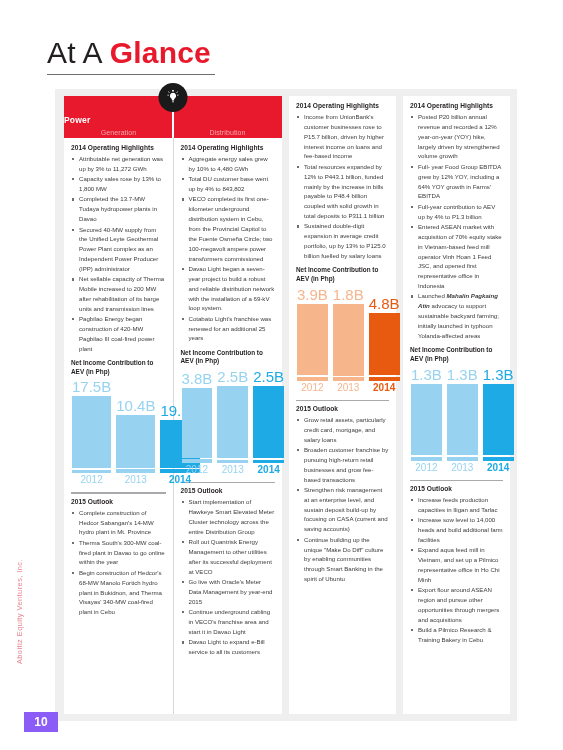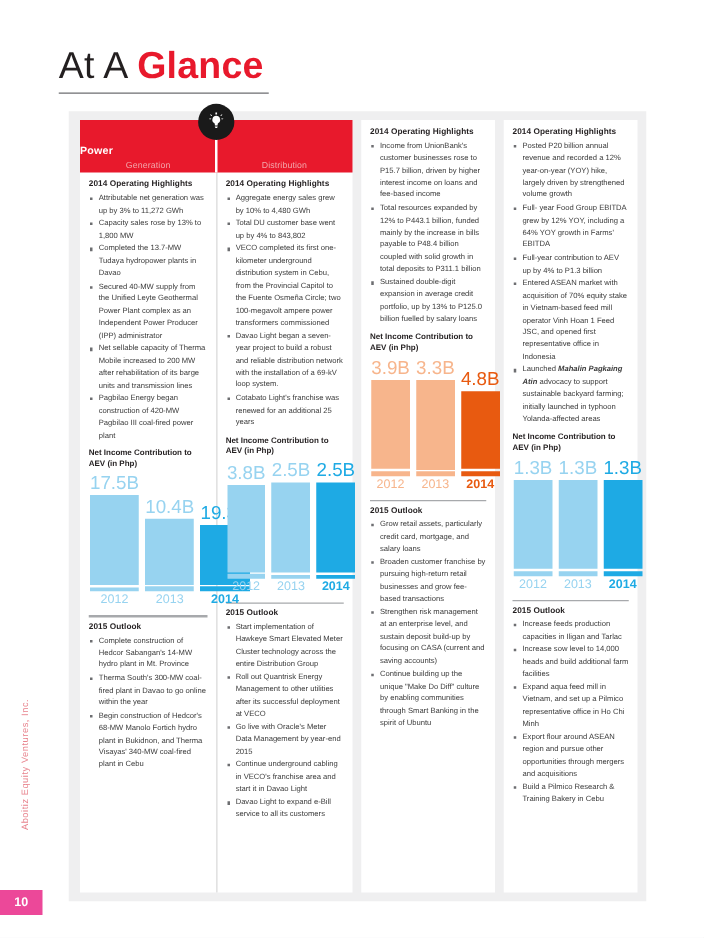--- a/index.html
+++ b/index.html
@@ -243,27 +243,27 @@
   .brand span {
     writing-mode: vertical-rl;
     transform: rotate(180deg);
     font-size: 7.4px;
     color: #e8838d;
     letter-spacing: .45px;
     white-space: nowrap;
   }
   .page-num {
     position: absolute;
-    left: 0;
+    left: 24px;
     bottom: 18px;
     width: 34px;
     height: 20px;
-    background: #ec4899;
+    background: #8b5cf6;
     color: #ffffff;
-    font-size: 10px;
+    font-size: 12px;
     font-weight: 700;
     display: flex;
     align-items: center;
     justify-content: center;
   }
 </style>
 </head>
 <body>
 
 <div class="page">
@@ -397,21 +397,21 @@
             <div class="chart-block">
               <div class="chart-title">Net Income Contribution to AEV (in Php)</div>
               <div class="chart">
                 <div class="bar-col">
                   <div class="bar-val" style="color: rgb(247, 181, 140);">3.9B</div>
                   <div class="bar" style="height: 76px; background: rgb(247, 181, 140);"></div>
                   <div class="bar-base" style="background: rgb(247, 181, 140);"></div>
                   <div class="bar-label" style="color: rgb(247, 181, 140);">2012</div>
                 </div>
                 <div class="bar-col">
-                  <div class="bar-val" style="color: rgb(247, 181, 140);">3.3B</div>
+                  <div class="bar-val" style="color: rgb(247, 181, 140);">1.8B</div>
                   <div class="bar" style="height: 80px; background: rgb(247, 181, 140);"></div>
                   <div class="bar-base" style="background: rgb(247, 181, 140);"></div>
                   <div class="bar-label" style="color: rgb(247, 181, 140);">2013</div>
                 </div>
                 <div class="bar-col active">
                   <div class="bar-val" style="color: rgb(232, 90, 16);">4.8B</div>
                   <div class="bar" style="height: 62px; background: rgb(232, 90, 16);"></div>
                   <div class="bar-base" style="background: rgb(232, 90, 16);"></div>
                   <div class="bar-label" style="color: rgb(232, 90, 16);">2014</div>
                 </div>

